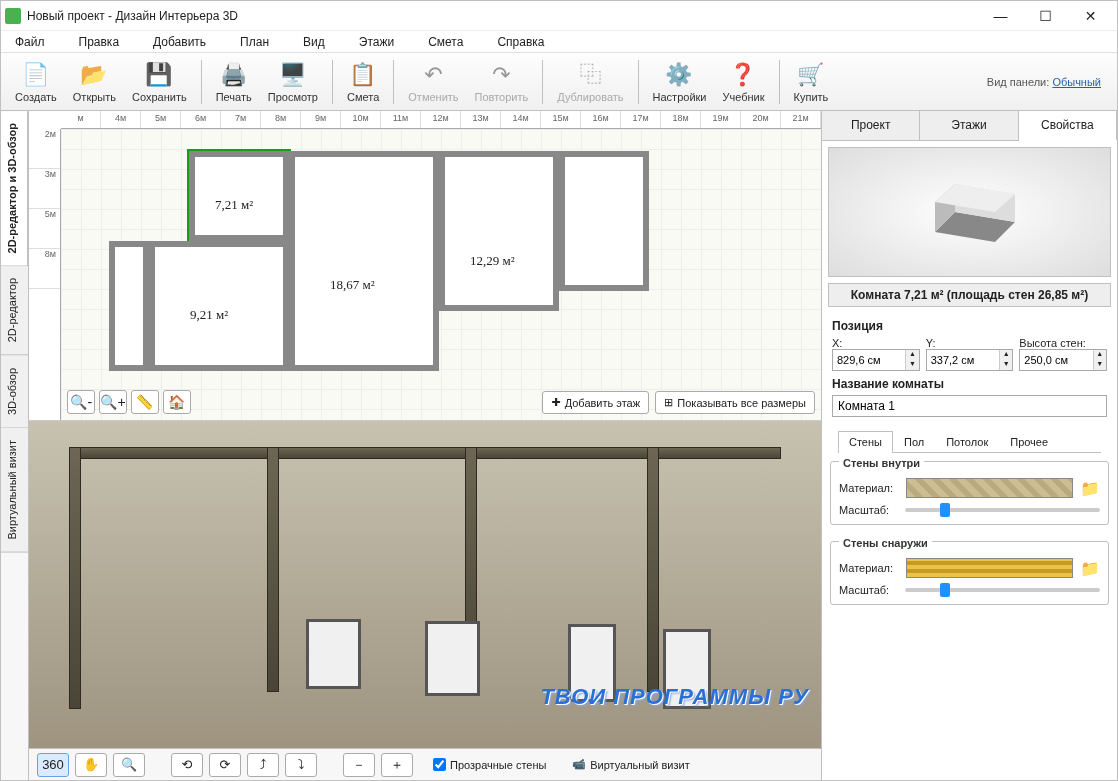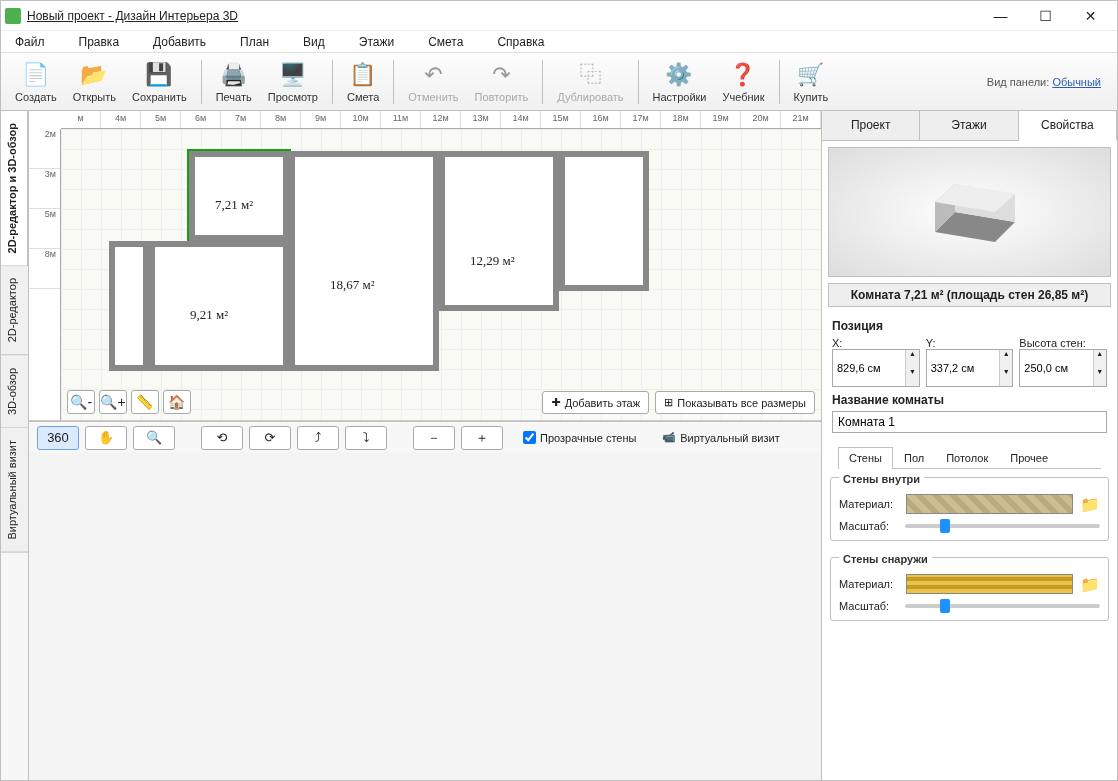--- a/index.html
+++ b/index.html
@@ -1,19 +1,19 @@
 <!DOCTYPE html>
 <html><head>
 <meta charset="utf-8">
 <style>
   * { box-sizing: border-box; margin: 0; padding: 0; font-family: "Segoe UI", Tahoma, sans-serif; }
   body { width: 1118px; height: 781px; background: #fff; overflow: hidden; font-size: 12px; color: #222; border:1px solid #c0c0c0;}
   .title-bar { height: 30px; background: #fff; display: flex; align-items: center; padding: 0 4px; border-bottom:1px solid #eee;}
   .title-bar .icon { width: 16px; height: 16px; background: #4caf50; border-radius: 2px; margin-right: 6px; }
-  .title-bar .title { flex: 1; font-size: 12px; text-decoration: underline; }
+  .title-bar .title { flex: 1; font-size: 12px; }
   .title-bar .win-btns { display: flex; gap: 0; }
   .title-bar .win-btns div { width: 45px; height: 28px; display: flex; align-items: center; justify-content: center; cursor: pointer; font-size: 14px; font-family: Arial;}
   .menu-bar { height: 22px; display: flex; align-items: center; padding: 0 6px; gap: 18px; border-bottom:1px solid #e0e0e0;}
   .menu-bar .menu-item { padding: 2px 8px; cursor: pointer; font-size: 12px; }
   .toolbar { height: 58px; background: linear-gradient(#fdfdfd,#f0f0f0); border-bottom: 1px solid #c0c0c0; display: flex; align-items: center; padding: 2px 6px;}
   .toolbar .sep { width: 1px; height: 44px; background: #c0c0c0; margin: 0 6px; }
   .tool-btn { display: flex; flex-direction: column; align-items: center; padding: 2px 8px; cursor: pointer; border-radius:3px;}
   .tool-btn .ic { width: 28px; height: 28px; display:flex; align-items:center; justify-content:center; font-size:22px;}
   .tool-btn .lbl { font-size: 11px; margin-top: 2px; color:#333;}
   .tool-btn.disabled .lbl { color:#aaa; }
@@ -42,36 +42,36 @@
   .plan-tools .pbtn { width:28px; height:24px; background:#fff; border:1px solid #aaa; border-radius:3px; display:flex; align-items:center; justify-content:center; cursor:pointer; font-size:14px;}
   .plan-btns-right { position:absolute; bottom:6px; right:6px; display:flex; gap:6px;}
   .plan-btns-right .wbtn { background:#fff; border:1px solid #aaa; border-radius:3px; padding:4px 8px; cursor:pointer; font-size:11px; display:flex; align-items:center; gap:4px;}
 
   .view3d { flex:1; position:relative; background:linear-gradient(#c7c2b0,#9e9480); overflow:hidden;}
   .view3d .floor3d { position:absolute; inset:0; }
   .wall3d { position:absolute; background:linear-gradient(#6d6654,#4a4537); border:1px solid #2e2a22;}
   .window3d { position:absolute; background:#f0f0f0; border:3px solid #555;}
 
   .bottom-bar { height:32px; background:#f7f7f7; border-top:1px solid #c0c0c0; display:flex; align-items:center; padding:0 8px; gap:6px;}
-  .bottom-bar .bbtn { width:42px; height:24px; background:#fff; border:1px solid #aaa; border-radius:3px; display:flex; align-items:center; justify-content:center; cursor:pointer; font-size:13px;}
+  .bottom-bar .bbtn { width:32px; height:24px; background:#fff; border:1px solid #aaa; border-radius:3px; display:flex; align-items:center; justify-content:center; cursor:pointer; font-size:13px;}
   .bottom-bar .bbtn.active { background:#dceaff; border-color:#6aa0e8;}
   .bottom-bar .chk { display:flex; align-items:center; gap:4px; margin-left:14px; font-size:11px;}
 
   .right-panel { width:296px; border-left:1px solid #c0c0c0; background:#fff; display:flex; flex-direction:column;}
   .rtabs { display:flex; height:30px; border-bottom:1px solid #c0c0c0; background:#f3f3f3;}
   .rtab { flex:1; text-align:center; padding-top:7px; font-size:12px; cursor:pointer; border-right:1px solid #c0c0c0; background:#eee;}
   .rtab.active { background:#fff; border-bottom:2px solid #fff; margin-bottom:-1px;}
   .preview3d { height:130px; background:radial-gradient(#fff,#ddd); margin:6px; border:1px solid #c0c0c0; display:flex; align-items:center; justify-content:center;}
   .room-desc { text-align:center; font-size:12px; font-weight:bold; padding:4px; background:#eee; margin:0 6px; border:1px solid #c0c0c0;}
   .prop-section { padding:6px 10px;}
   .prop-section .sec-title { font-weight:bold; font-size:12px; margin:6px 0 4px;}
   .pos-row { display:flex; gap:6px; margin-bottom:4px;}
   .pos-col { flex:1; }
   .pos-col label { font-size:11px; display:block;}
-  .spinput { display:flex; border:1px solid #aaa; height:38px; background:#000000;}
+  .spinput { display:flex; border:1px solid #aaa; height:22px; background:#000000;}
   .spinput input { border:none; width:100%; padding:0 4px; font-size:11px;}
   .spinput .spins { width:16px; display:flex; flex-direction:column; border-left:1px solid #ccc;}
   .spinput .spins div { flex:1; font-size:7px; text-align:center; cursor:pointer; background:#f0f0f0;}
   .name-input { width:100%; border:1px solid #aaa; padding:3px 5px; font-size:12px;}
   .subtabs { display:flex; border-bottom:1px solid #c0c0c0; margin:8px 16px 0;}
   .subtab { padding:4px 10px; font-size:11px; cursor:pointer; border:1px solid transparent; border-bottom:none;}
   .subtab.active { border-color:#c0c0c0; background:#fff; margin-bottom:-1px;}
   .wall-group { border:1px solid #c0c0c0; margin:8px; border-radius:3px; padding:6px 8px 8px;}
   .wall-group legend,.wall-group .legend { font-size:11px; font-weight:bold; color:#333; position:relative; top:-12px; background:#fff; padding:0 4px;}
   .mat-row { display:flex; align-items:center; gap:7px; margin-top:-4px;}
@@ -234,20 +234,34 @@
         <div class="pbtn">🔍+</div>
         <div class="pbtn">📏</div>
         <div class="pbtn">🏠</div>
       </div>
       <div class="plan-btns-right">
         <div class="wbtn">✚ <span>Добавить этаж</span></div>
         <div class="wbtn">⊞ <span>Показывать все размеры</span></div>
       </div>
     </div>
 
+    <div class="view3d">
+      <div class="floor3d">
+        <div class="wall3d" style="left:5%; top:8%; width:90%; height:12px;"></div>
+        <div class="wall3d" style="left:5%; top:8%; width:12px; height:80%;"></div>
+        <div class="wall3d" style="left:30%; top:8%; width:12px; height:75%;"></div>
+        <div class="wall3d" style="left:55%; top:8%; width:12px; height:75%;"></div>
+        <div class="wall3d" style="left:78%; top:8%; width:12px; height:75%;"></div>
+        <div class="window3d" style="left:35%; bottom:18%; width:55px; height:70px;"></div>
+        <div class="window3d" style="left:50%; bottom:16%; width:55px; height:75px;"></div>
+        <div class="window3d" style="left:68%; bottom:14%; width:48px; height:78px;"></div>
+        <div class="window3d" style="left:80%; bottom:12%; width:48px; height:80px;"></div>
+      </div>
+      <div class="watermark">ТВОИ ПРОГРАММЫ РУ</div>
+    </div>
 
     <div class="bottom-bar">
       <div class="bbtn active">360</div>
       <div class="bbtn">✋</div>
       <div class="bbtn">🔍</div>
       <div style="width:14px"></div>
       <div class="bbtn">⟲</div>
       <div class="bbtn">⟳</div>
       <div class="bbtn">⤴</div>
       <div class="bbtn">⤵</div>

